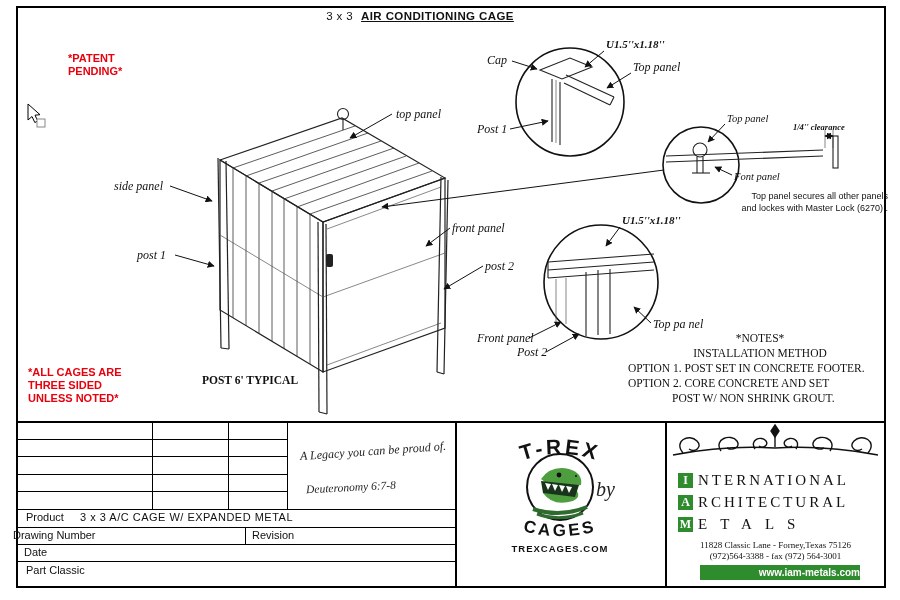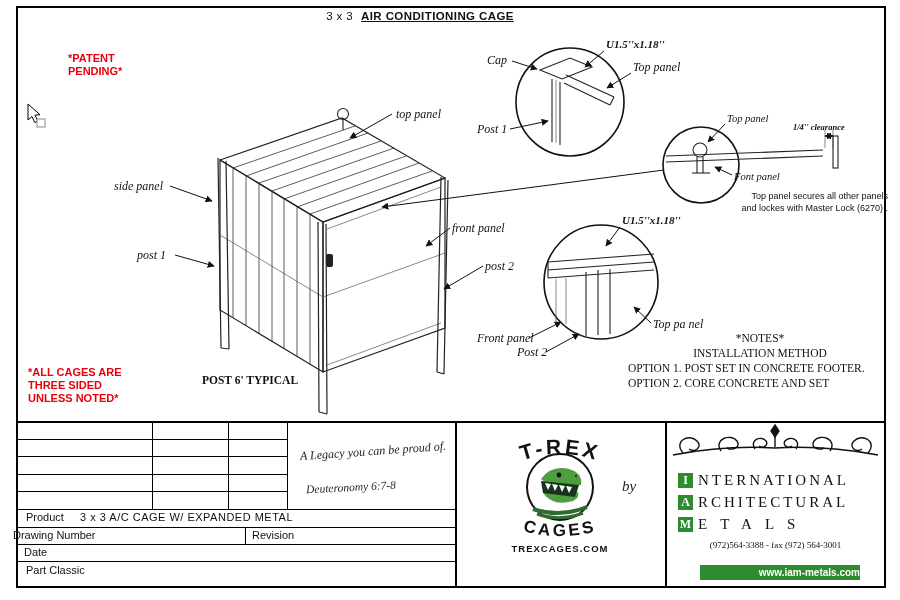--- a/index.html
+++ b/index.html
@@ -14,21 +14,21 @@
   .title .main{text-decoration:underline;margin-left:8px;font-weight:bold}
   .red{position:absolute;color:#e8000d;font-weight:bold;font-size:11px;line-height:13px}
   .notes{position:absolute;left:628px;top:331px;width:264px;font-family:"Liberation Serif",serif;font-size:11.5px;line-height:15px}
   .notes .ctr{text-align:center}
   .mlnote{position:absolute;left:696px;top:191px;width:192px;text-align:right;font-size:9px;line-height:11.5px}
   .post-note{position:absolute;left:202px;top:374px;font-family:"Liberation Serif",serif;font-weight:bold;font-size:11.5px}
   .tb-label{position:absolute;font-size:11px}
   .script{position:absolute;font-family:"Liberation Serif",serif;font-style:italic;color:#222}
   .legacy{left:288px;top:444px;width:170px;font-size:12px;transform:rotate(-4deg);text-align:center}
   .verse{left:306px;top:481px;font-size:11.5px;transform:rotate(-3deg)}
-  .by{left:622px;top:478px;font-size:15px}
+  .by{left:596px;top:478px;font-size:20px}
   .trex-site{position:absolute;left:455px;top:543px;width:210px;text-align:center;font-size:9.5px;font-weight:bold;letter-spacing:1px}
   .iam-row{position:absolute;left:678px;display:flex;align-items:center;gap:5px;font-family:"Liberation Serif",serif}
   .iam-box{display:inline-flex;width:15px;height:15px;background:#2e8b2e;color:#fff;font-size:12px;font-weight:bold;align-items:center;justify-content:center;font-family:"Liberation Serif",serif}
   .iam-rest{font-size:15px;letter-spacing:3px}
   .iam-rest.wide{letter-spacing:13px}
   .iam-addr{position:absolute;left:665px;top:540px;width:221px;text-align:center;font-family:"Liberation Serif",serif;font-size:9px;line-height:11px}
   .iam-bar{position:absolute;left:700px;top:565px;width:160px;height:15px;background:#2e8b2e;color:#fff;font-size:10px;font-weight:bold;text-align:right;line-height:15px}
   
   svg .edge{fill:none;stroke:#222;stroke-width:1.2}
   svg .thin{stroke:#333;stroke-width:.8;fill:none}
@@ -61,20 +61,21 @@
   <div>UNLESS NOTED*</div>
 </div>
 
 <div class="post-note">POST 6' TYPICAL</div>
 
 <div class="notes">
   <div class="ctr">*NOTES*</div>
   <div class="ctr">INSTALLATION METHOD</div>
   <div>OPTION 1. POST SET IN CONCRETE FOOTER.</div>
   <div>OPTION 2.  CORE CONCRETE AND SET</div>
+  <div style="padding-left:44px">POST W/ NON SHRINK GROUT.</div>
 </div>
 
 <div class="mlnote">
   <div>Top panel secures all other panels</div>
   <div>and lockes with Master Lock (6270) .</div>
 </div>
 
 <svg width="900" height="420" viewBox="0 0 900 420" style="position:absolute;left:0;top:0">
   <defs>
     <marker id="arr" viewBox="0 0 10 10" refX="9" refY="5" markerWidth="7" markerHeight="7" orient="auto-start-reverse">
@@ -290,15 +291,16 @@
 </div>
 <div class="iam-row" style="top:494px">
   <span class="iam-box">A</span>
   <span class="iam-rest">RCHITECTURAL</span>
 </div>
 <div class="iam-row" style="top:516px">
   <span class="iam-box">M</span>
   <span class="iam-rest wide">ETALS</span>
 </div>
 <div class="iam-addr">
+  <div>11828 Classic Lane - Forney,Texas 75126</div>
   <div>(972)564-3388 - fax (972) 564-3001</div>
 </div>
 <div class="iam-bar">www.iam-metals.com</div>
 
 </body></html>

